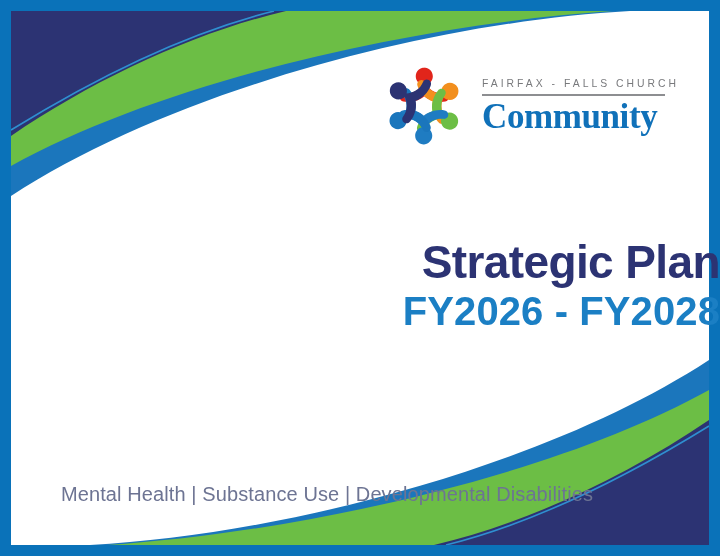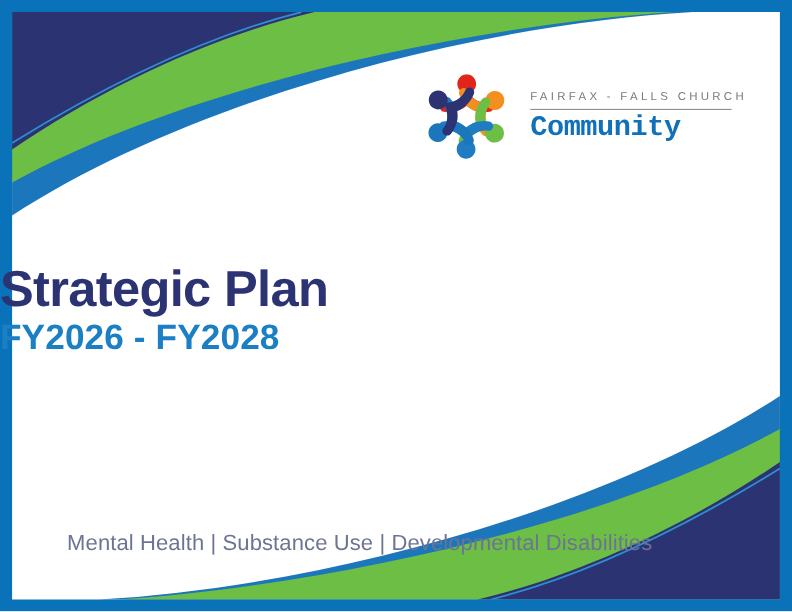--- a/index.html
+++ b/index.html
@@ -11,21 +11,21 @@
   body {
     font-family: "Liberation Sans", sans-serif;
   }
 
   
   .slide {
     position: relative;
     width: 720px;
     height: 556px;
     overflow: hidden;
-    background: #e5e5e5;
+    background: #86efac;
     box-sizing: border-box;
   }
 
   .slide-bg {
     position: absolute;
     inset: 0;
     width: 720px;
     height: 556px;
     display: block;
   }
@@ -63,49 +63,49 @@
     line-height: 1;
     padding-bottom: 5px;
   }
   .logo-rule {
     height: 1.5px;
     background: #8d8e91;
     width: 183px;
     margin-bottom: 3px;
   }
   .logo-name {
-    font-family: Liberation Mono, monospace;
-    font-size: 26px;
+    font-family: Liberation Serif, serif;
+    font-size: 35px;
     font-weight: 700;
     color: #1071b9;
     line-height: 1.04;
     letter-spacing: -0.4px;
     white-space: nowrap;
   }
 
   
   .headline {
     position: absolute;
-    left: 0;
+    left: 14px;
     right: 0;
     top: 238px;
-    text-align: left;
+    text-align: right;
   }
   .headline-main {
     font-family: "Liberation Sans", sans-serif;
     font-size: 46px;
     font-weight: 700;
     color: #2c3373;
     letter-spacing: -0.6px;
     line-height: 1.06;
     margin: 0;
   }
   .headline-sub {
     font-family: "Liberation Sans", sans-serif;
-    font-size: 32px;
+    font-size: 40px;
     font-weight: 700;
     color: #1b7fc4;
     letter-spacing: 0.1px;
     line-height: 1.12;
     margin: 2px 0 12px 0;
   }
 
   
   .footer-line {
     position: absolute;

